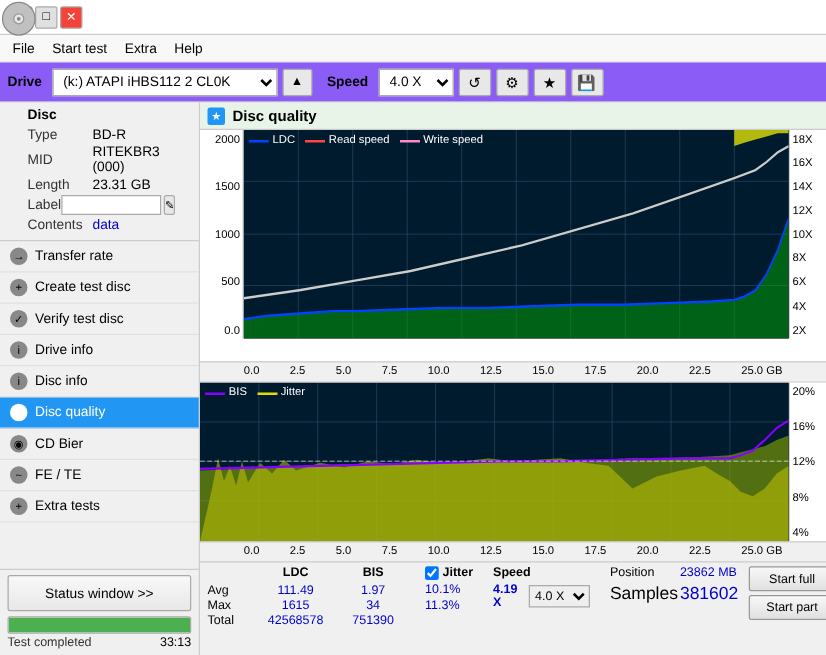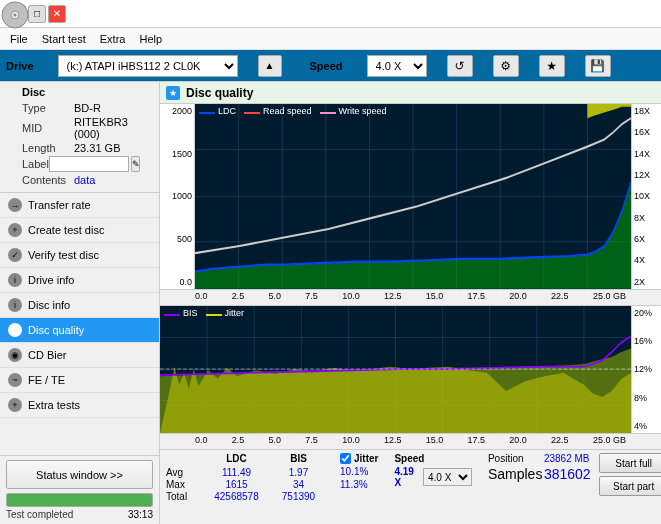--- a/index.html
+++ b/index.html
@@ -56,27 +56,27 @@
     }
     .menu-item {
       padding: 1px 6px;
       font-size: 11px;
       cursor: pointer;
       border-radius: 2px;
     }
 
     
     .toolbar {
-      background: #0369a1;
+      background: #8b5cf6;
       border-bottom: 1px solid #ccc;
       display: flex;
       align-items: center;
       padding: 3px 6px;
       height: 32px;
-      gap: 20px;
+      gap: 4px;
     }
     .toolbar-label { font-size: 11px; font-weight: bold; margin-right: 4px; }
     .drive-select {
       height: 22px;
       font-size: 11px;
       border: 1px solid #aaa;
       background: white;
       padding: 0 4px;
       min-width: 180px;
     }
@@ -306,20 +306,21 @@
 
     
     svg { position: absolute; top: 0; left: 0; width: 100%; height: 100%; }
 
     
     .chart-section-1 {
       flex: 1.4;
       display: flex;
       flex-direction: column;
       border-bottom: 1px solid #ccc;
+      gap: 18px;
     }
     .chart-section-2 {
       flex: 1;
       display: flex;
       flex-direction: column;
     }
     .legend-dot { width: 12px; height: 2px; display: inline-block; }
   </style>
 </head>
 <body>

